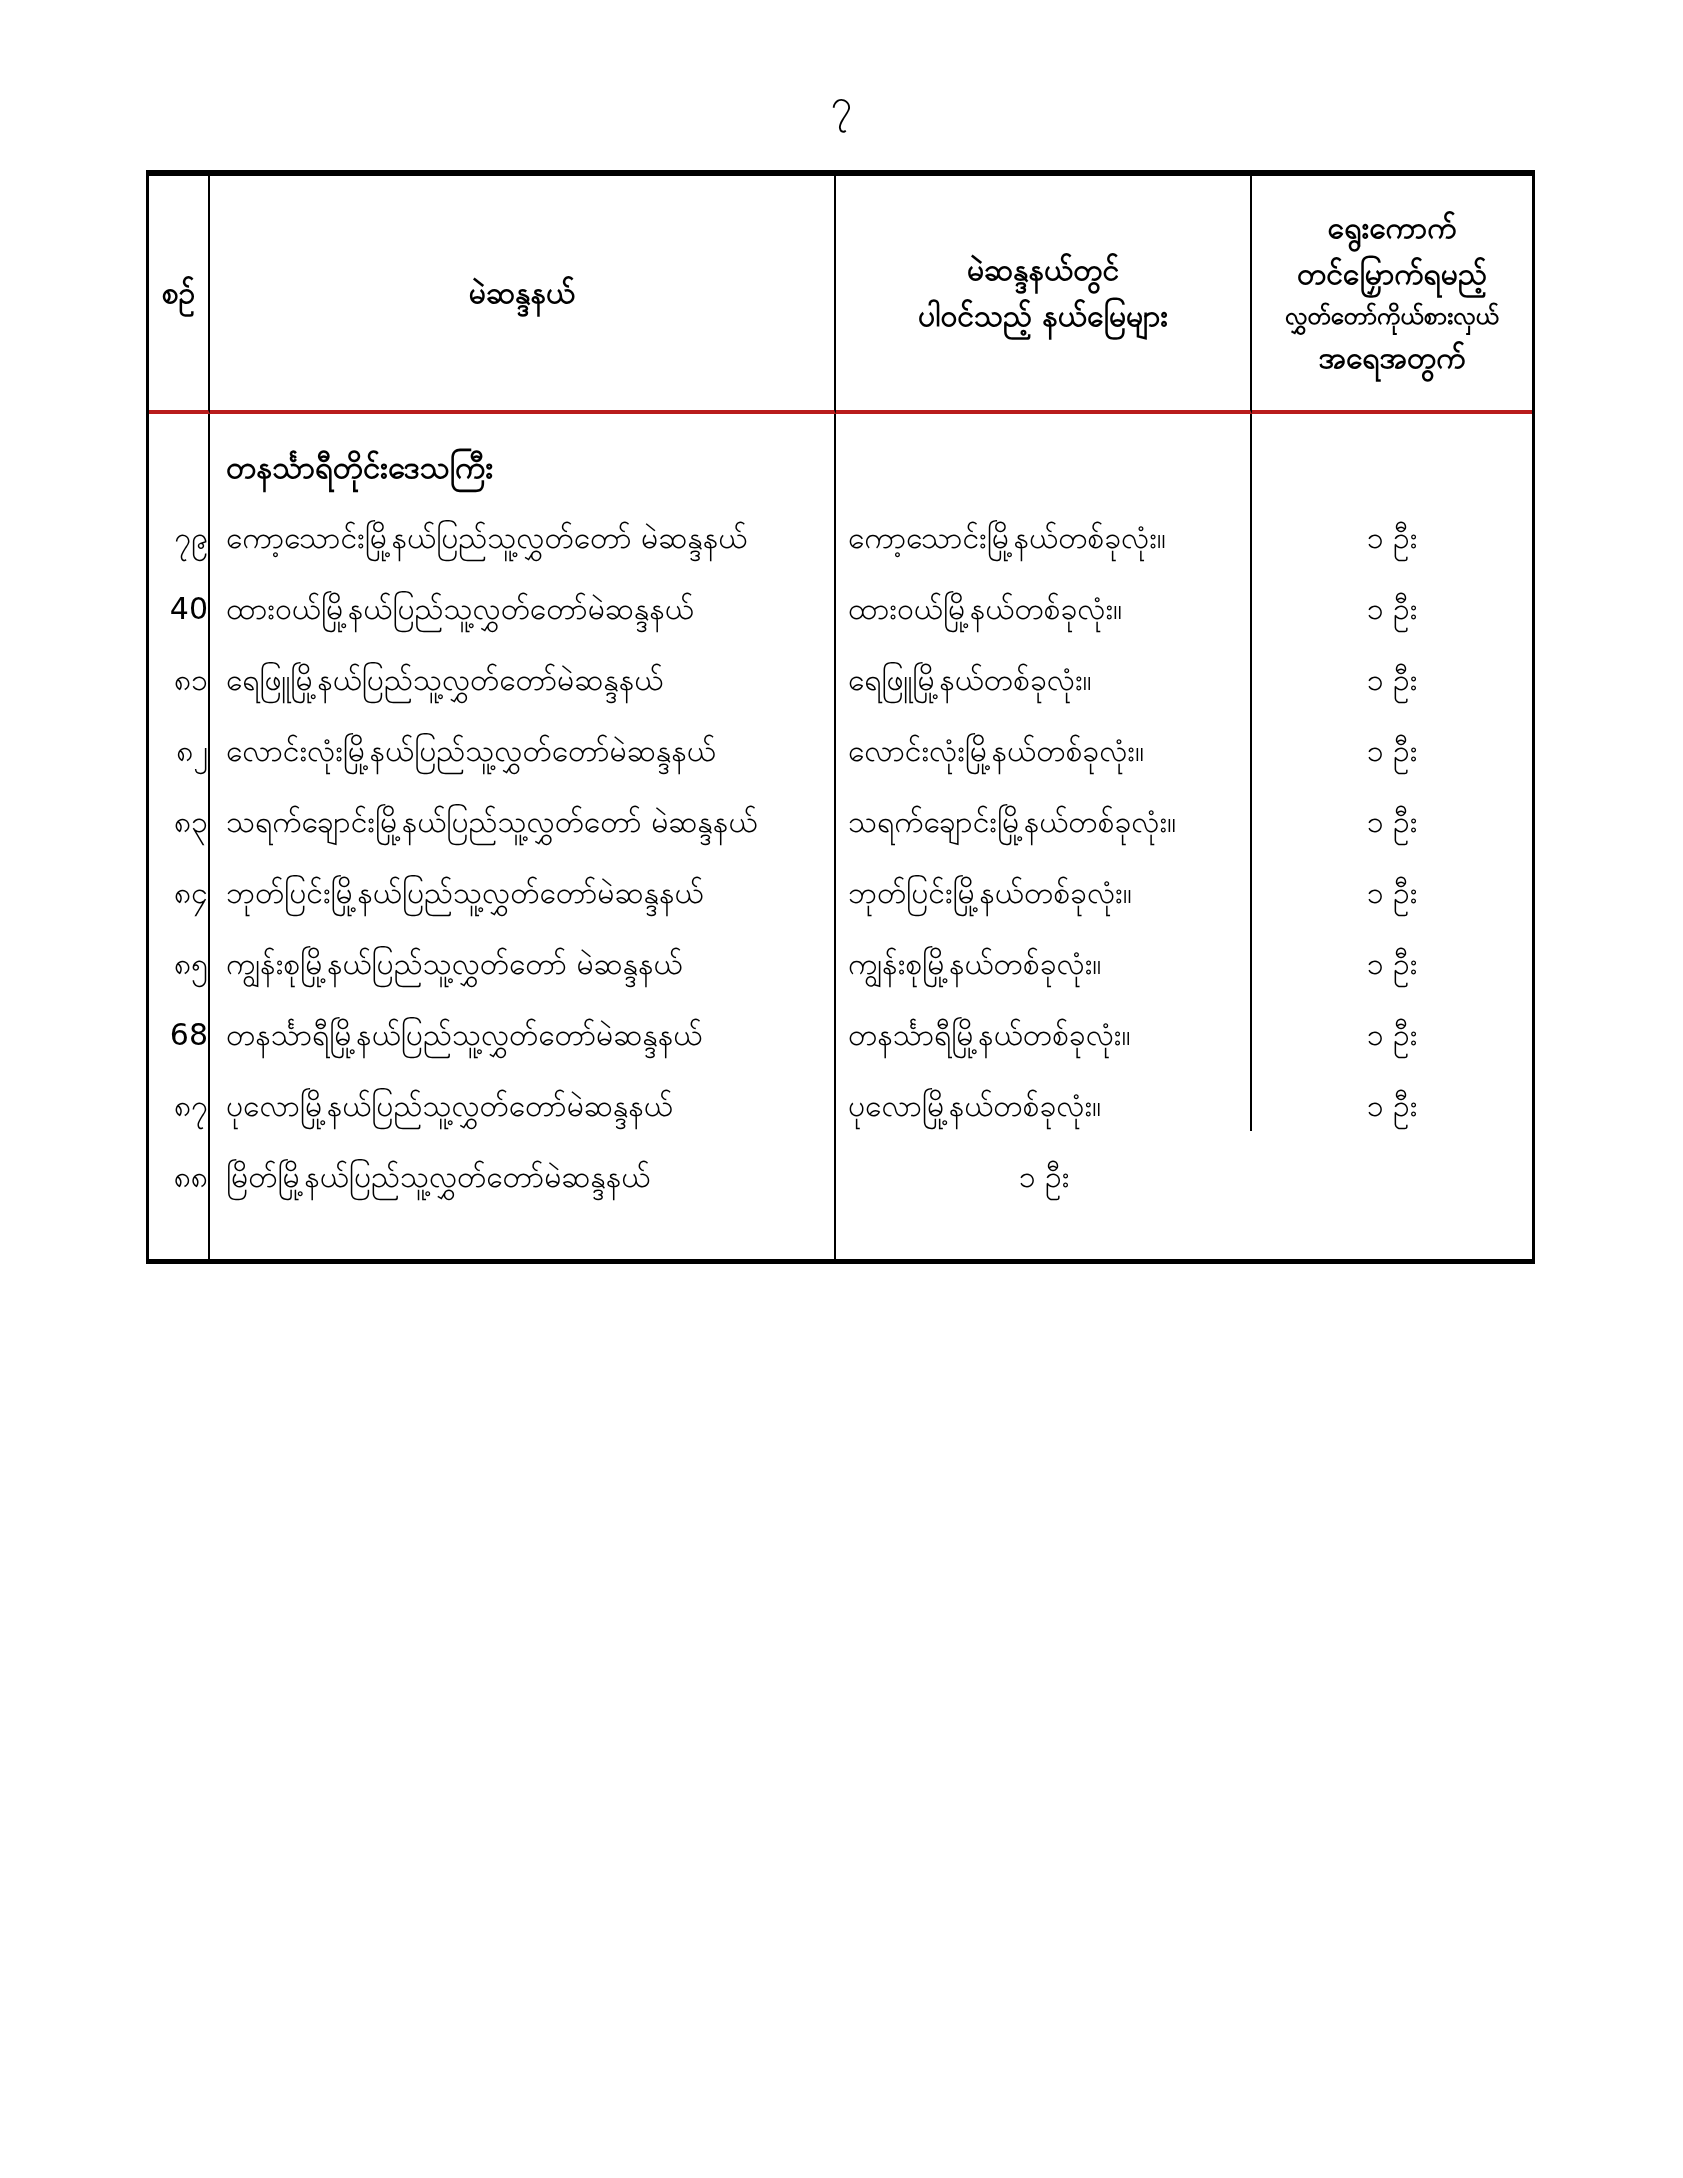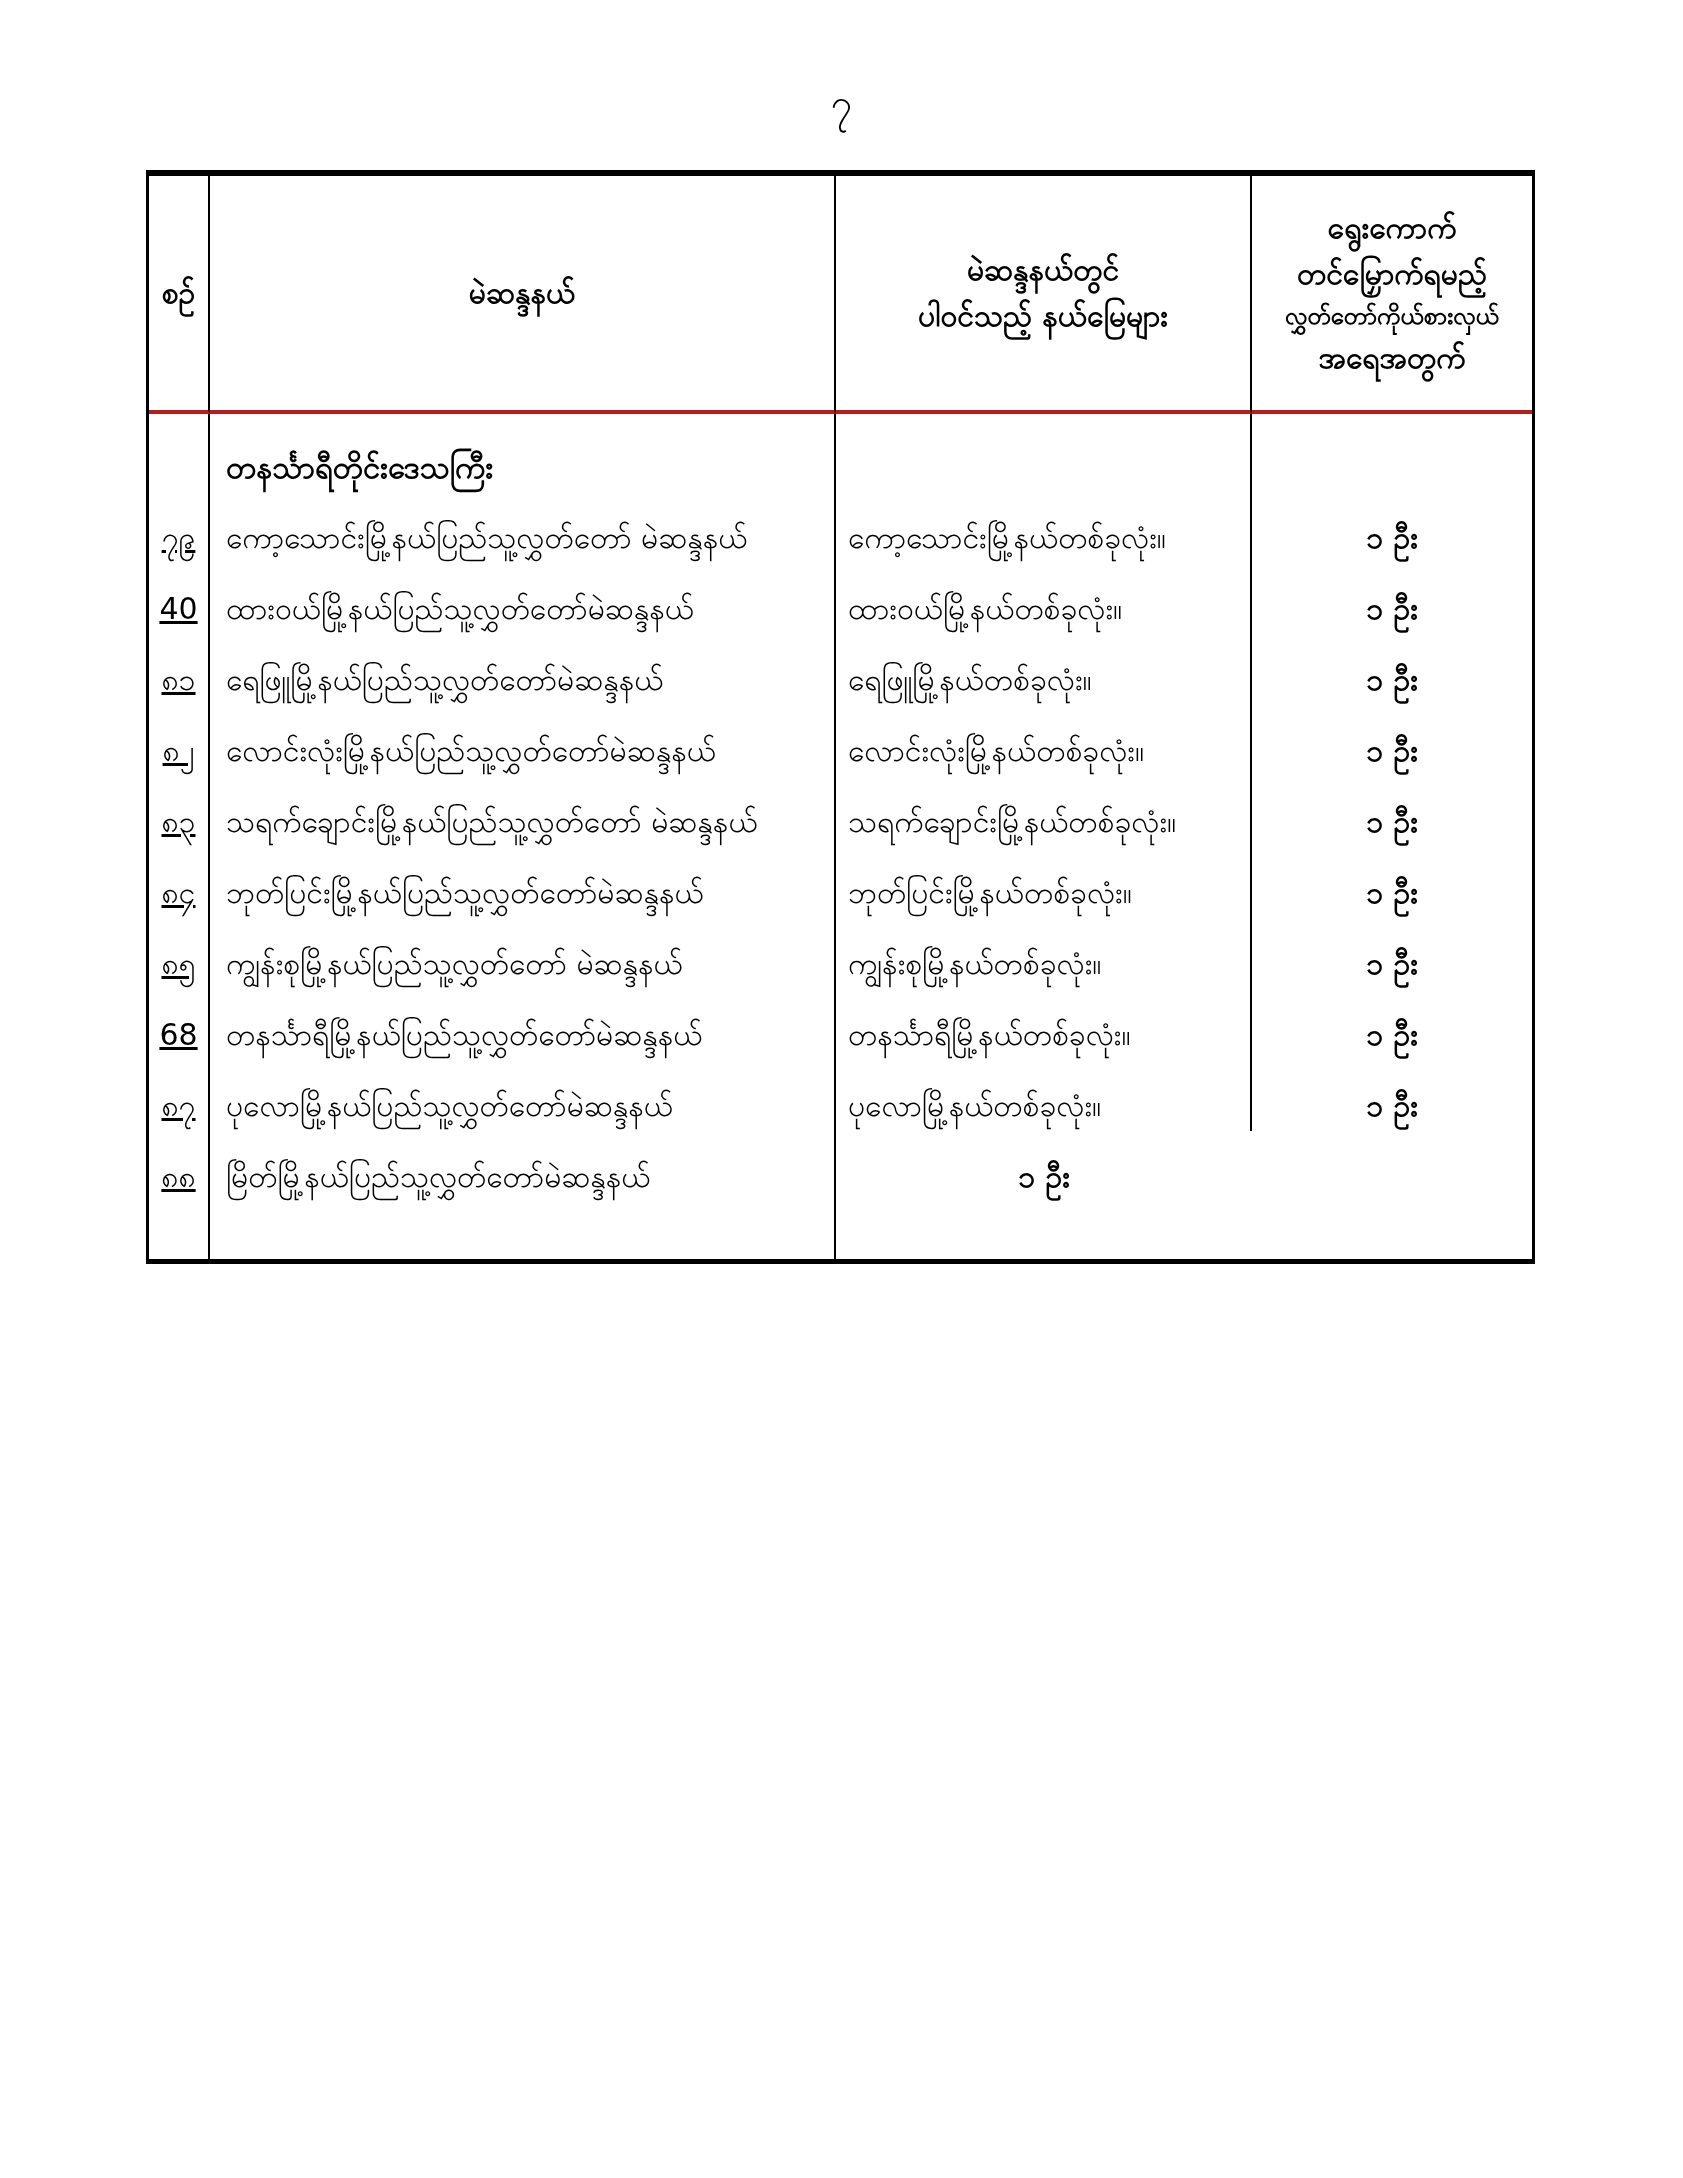--- a/index.html
+++ b/index.html
@@ -57,24 +57,24 @@
     font-size: 24px;
     line-height: 38px;
     font-weight: bold;
   }
   .cell {
     font-size: 30px;
     line-height: 51px;
     padding-top: 20px;
     box-sizing: border-box;
   }
-  .c-no   { text-align: center; text-decoration: underline; }
+  .c-no   { text-align: right; }
   .c-con  { padding-left: 16px; padding-right: 10px; }
   .c-area { padding-left: 12px; padding-right: 4px; }
-  .c-rep  { text-align: center; font-weight: bold; }
+  .c-rep  { text-align: center; }
   .c-section {
     font-weight: bold;
     font-size: 31px;
     padding-top: 12px;
     line-height: 50px;
   }
   .section-cell { padding-top: 28px; min-height: 61px; }
   .last { padding-bottom: 57px; }
 </style>
 </head>

